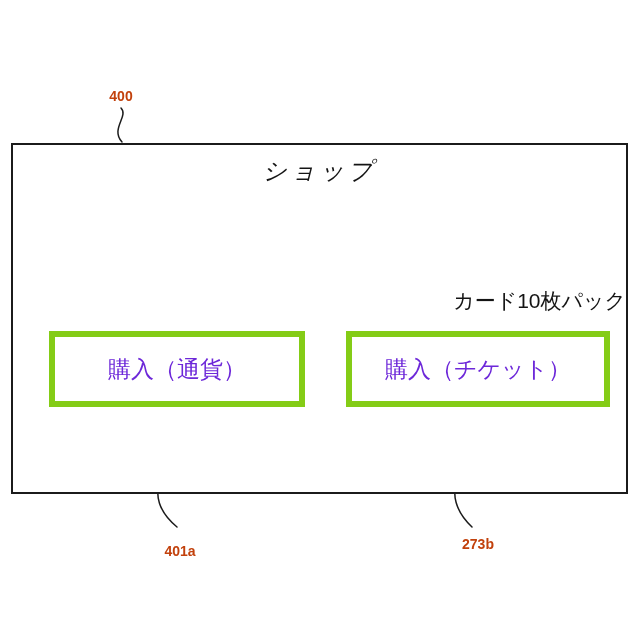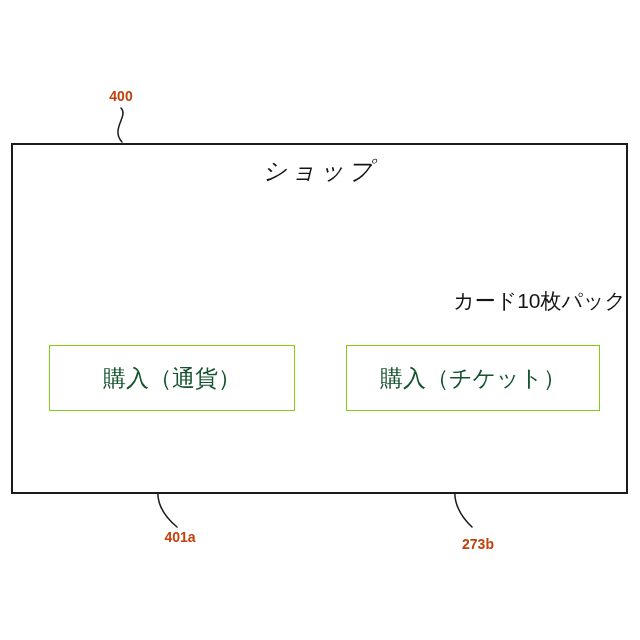--- a/index.html
+++ b/index.html
@@ -17,21 +17,21 @@
   .ref-label {
     position: absolute;
     font-weight: bold;
     font-size: 14px;
     line-height: 24px;
     color: #c2410c;
     text-align: center;
     white-space: nowrap;
   }
   #ref-400  { left: 100px; top: 84px;  width: 42px; }
-  #ref-401a { left: 152px; top: 525px; width: 56px; }
+  #ref-401a { left: 152px; top: 539px; width: 56px; }
   #ref-401b { left: 450px; top: 532px; width: 56px; }
 
   .screen-frame {
     position: absolute;
     left: 11px; top: 143px;
     width: 613px; height: 347px;
     border: 2px solid #1b1b1b;
     background: #ffffff;
   }
   .screen-title {
@@ -54,30 +54,29 @@
     letter-spacing: 0px;
     color: #141414;
     white-space: nowrap;
     margin-top: 36px;
   }
   .buy-btn {
     position: absolute;
     top: 186px;
     height: 64px;
     background: #ffffff;
-    border: 1px solid #84cc16;
+    border: 6px solid #84cc16;
     display: flex;
     align-items: center;
     justify-content: center;
     font-size: 23px;
-    color: #14532d;
+    color: #6d28d9;
     white-space: nowrap;
     box-sizing: content-box;
     padding: 0;
-    margin-top: 14px;
   }
   #btn-currency { left: 36px;  width: 244px; }
   #btn-ticket   { left: 333px; width: 252px; font-family: Liberation Serif, serif; }
 
   .lines-layer {
     position: absolute;
     left: 0; top: 0;
     width: 640px; height: 640px;
     pointer-events: none;
   }

